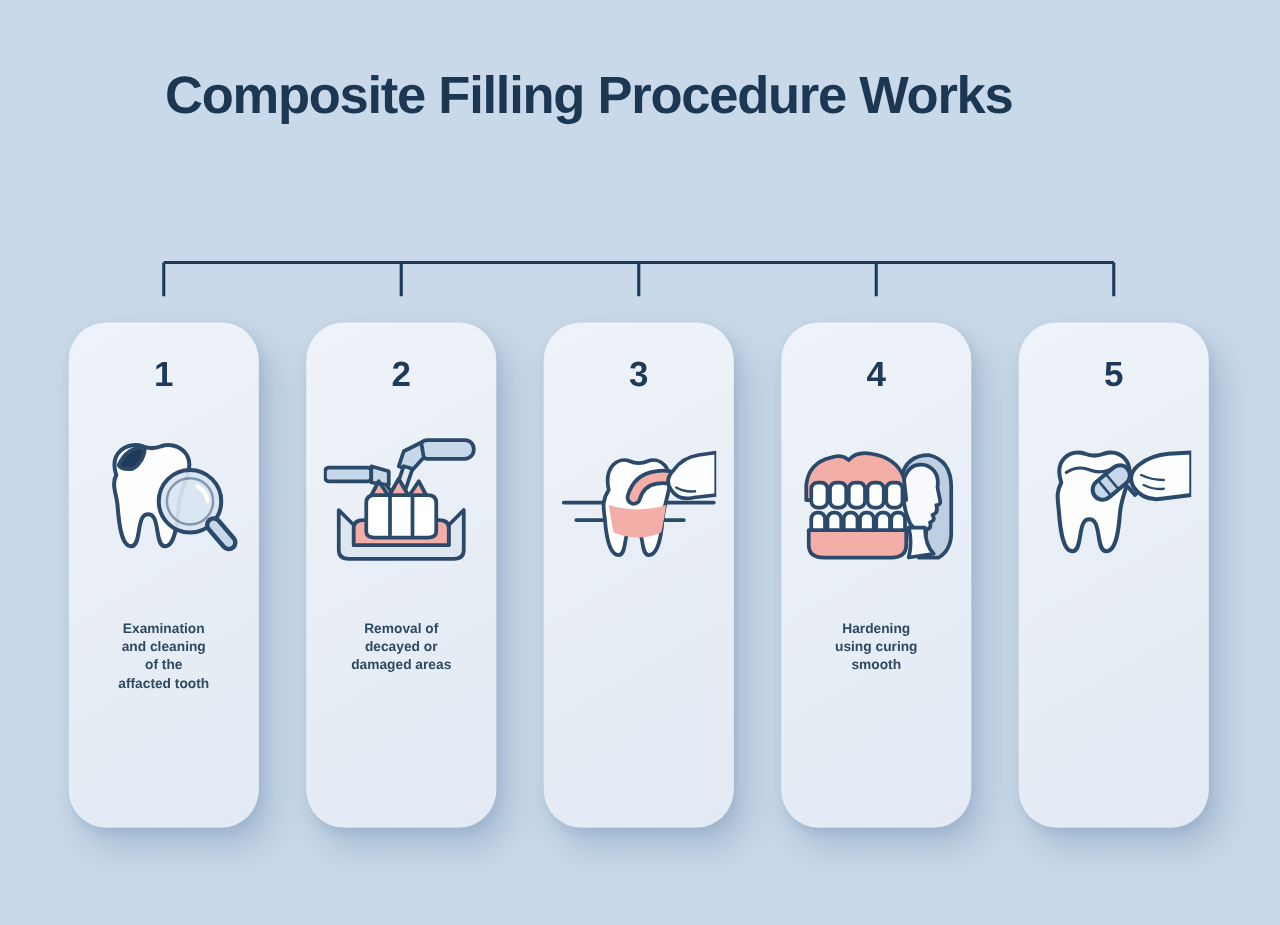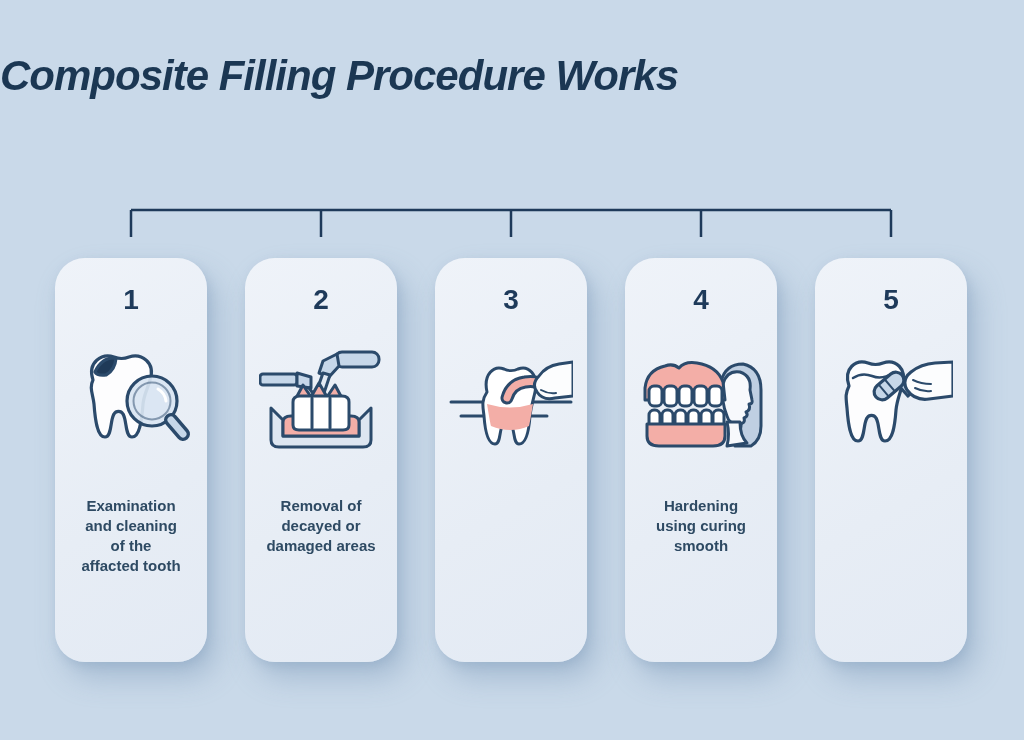--- a/index.html
+++ b/index.html
@@ -6,23 +6,23 @@
   body {
     width: 1024px; height: 740px;
     background: #c9d9e9;
     font-family: "Liberation Sans", "DejaVu Sans", sans-serif;
     overflow: hidden;
   }
   .stage { position: relative; width: 1024px; height: 740px; }
 
   .title {
     position: absolute; top: 52px; left: 0; width: 942px;
+    text-align: center;
     font-size: 42px; font-weight: 800; letter-spacing: -1px;
     color: #1b3753;
-    font-style: italic;
   }
 
   .connector { position: absolute; left: 0; top: 206px; }
 
   .cards {
     position: absolute; top: 258px; left: 55px;
     display: flex; gap: 38px;
   }
   .card {
     width: 152px; height: 404px;
@@ -38,21 +38,21 @@
     line-height: 1;
   }
   .icon-box {
     margin-top: 24px;
     width: 128px; height: 128px;
     display: flex; align-items: center; justify-content: center;
   }
   .step-label {
     margin-top: 30px;
     padding: 0 6px;
-    font-size: 15px; font-weight: 700; color: #2e4a63;
+    font-size: 11px; font-weight: 700; color: #2e4a63;
     text-align: center; line-height: 1.33;
     white-space: pre-line;
   }
 </style>
 </head>
 <body>
 
 <div class="stage">
 
   <div class="title">Composite Filling Procedure Works</div>

